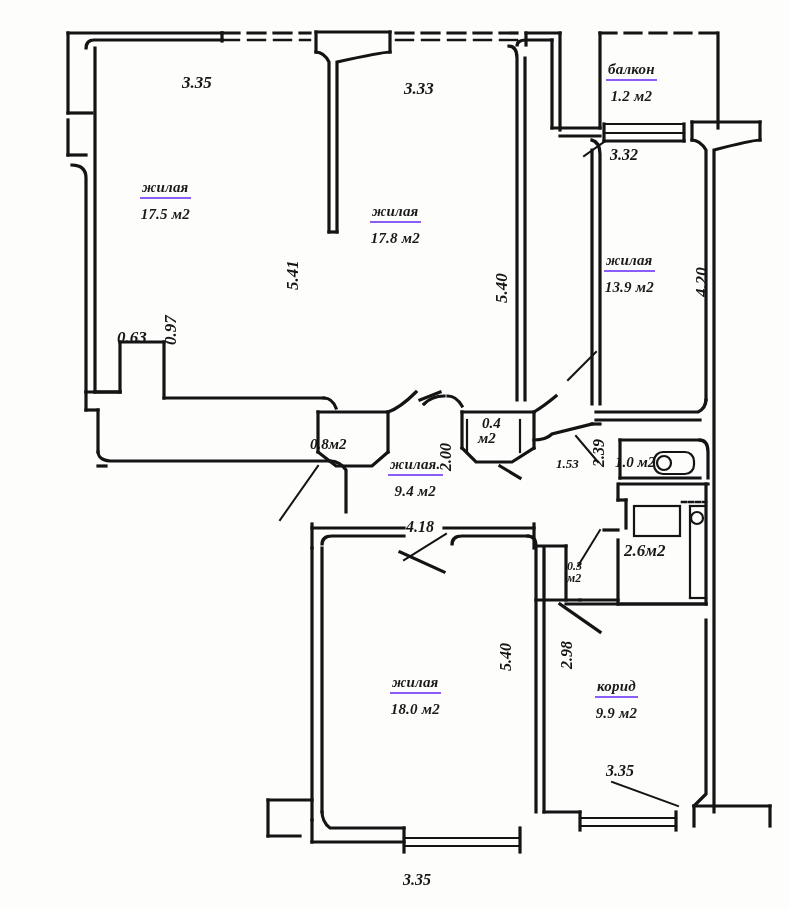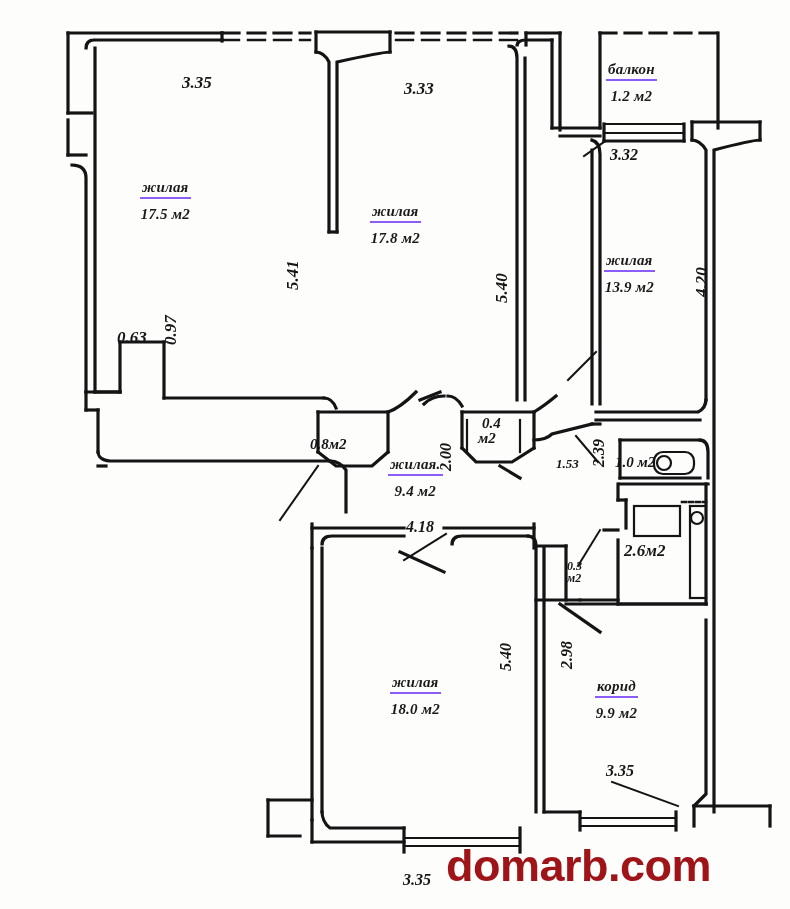--- a/index.html
+++ b/index.html
@@ -322,15 +322,14 @@
 
   <div class="dim" style="left:556px;top:456px;font-size:13px;">1.53</div>
   <div class="dim vert" style="left:590px;top:467px;font-size:16px;">2.39</div>
 
   <div class="dim vert" style="left:558px;top:669px;font-size:16px;">2.98</div>
   <div class="dim vert" style="left:497px;top:671px;font-size:16px;">5.40</div>
 
   <div class="dim" style="left:606px;top:762px;font-size:16px;">3.35</div>
   <div class="dim" style="left:403px;top:871px;font-size:16px;">3.35</div>
 
-  <div class="watermark" style="left:446px;top:840px;">domarb.com</div>
 
 </div>
 
 </body></html>

